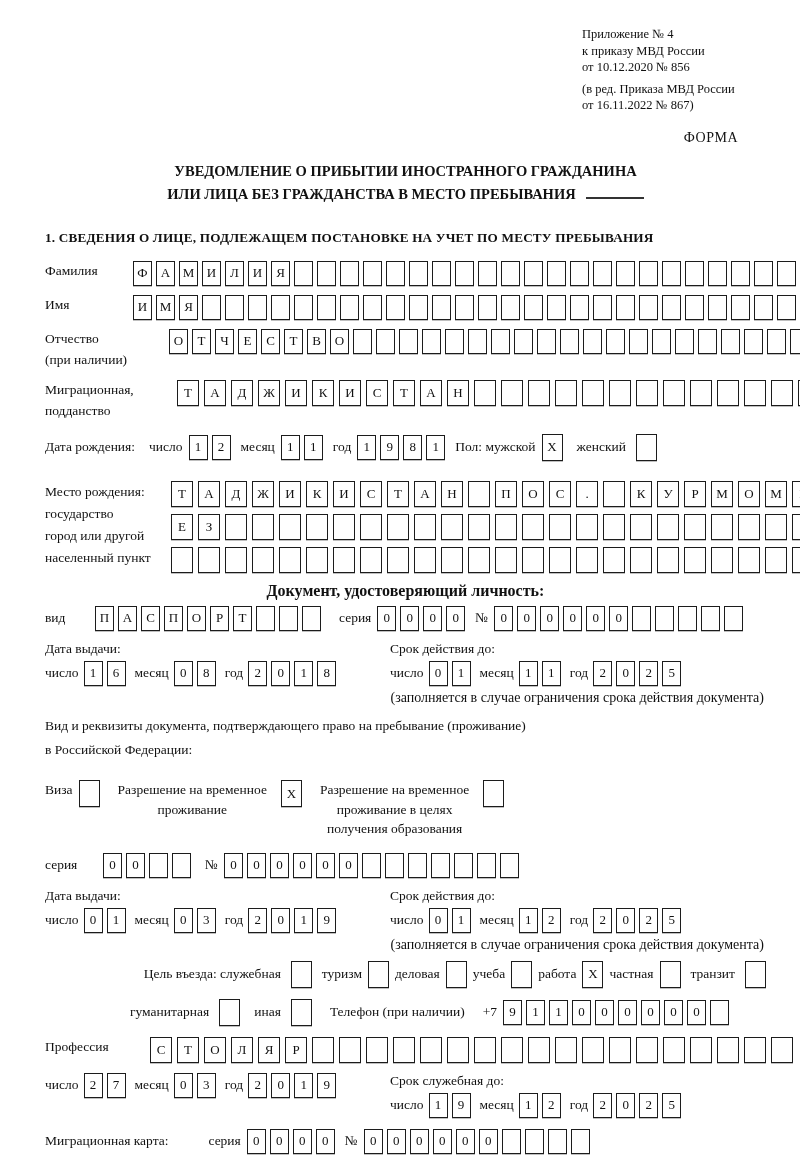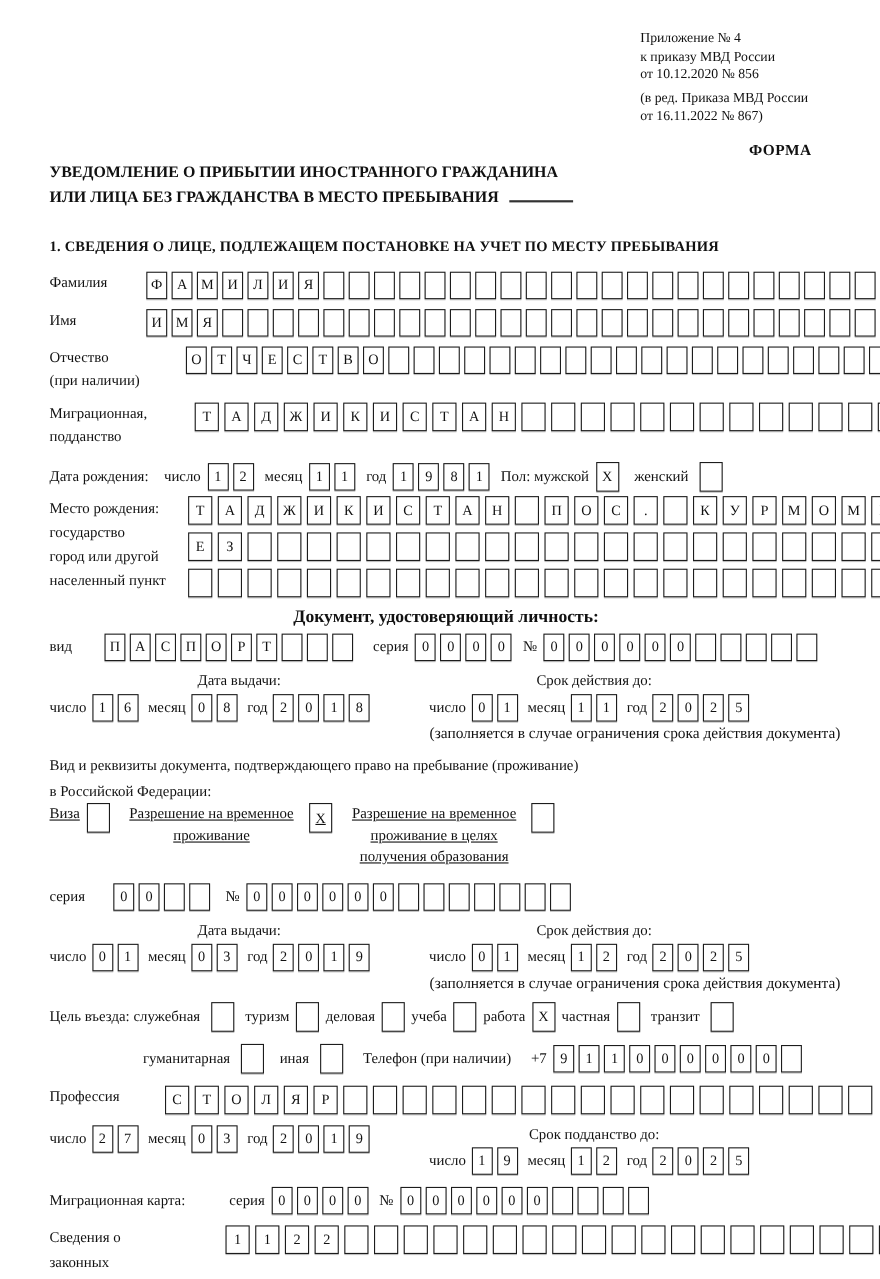--- a/index.html
+++ b/index.html
@@ -5,49 +5,49 @@
   html,body{margin:0;padding:0;background:#fff;}
   body{
     width:800px;min-height:1163px;
     font-family:"Liberation Serif","DejaVu Serif",serif;
     color:#111;font-size:13.5px;
     box-sizing:border-box;
     padding:26px 34px 20px 45px;
   }
   .hdr-block{margin-left:537px;font-size:12.5px;line-height:1.32;}
   .hdr-block .p2{margin-top:5px;}
-  .forma{font-weight:bold;text-align:right;margin:16px 28px 0 0;font-size:14px;letter-spacing:.5px;}
-  .title{text-align:left;font-weight:bold;font-size:14.5px;line-height:1.6;}
+  .forma{font-weight:normal;text-align:right;margin:16px 28px 0 0;font-size:14px;letter-spacing:.5px;}
+  .title{margin-top:14px;text-align:center;font-weight:bold;font-size:14.5px;line-height:1.6;}
   .title .uline{display:inline-block;width:58px;border-bottom:2px solid #333;margin-left:10px;vertical-align:baseline;}
   .sec-h{margin-top:24px;font-weight:bold;font-size:13.2px;letter-spacing:.2px;}
   .row{display:flex;align-items:flex-start;margin-top:9px;}
   .lblcol{flex:0 0 auto;line-height:1.55;}
   .cells{display:inline-flex;gap:4px;flex-wrap:nowrap;}
   .cells.lg{gap:5px;}
   .cell{
     display:inline-flex;align-items:center;justify-content:center;
     width:17px;height:23px;border:1.6px solid #1c1c1c;
     font-size:13px;flex:0 0 auto;background:#fff;
     box-shadow:0 1px 0 rgba(0,0,0,.25);
   }
   .lg .cell,.cell.lg{width:20px;height:24px;}
   .cell.chk{width:19px;height:25px;}
   .inline-row{display:flex;align-items:center;flex-wrap:nowrap;margin-top:9px;}
   .gap6{margin-left:6px;} .gap10{margin-left:10px;} .gap14{margin-left:14px;} .gap18{margin-left:18px;}
   .stackrows .cells{margin-bottom:7px;}
   .center-b{font-weight:bold;text-align:center;margin-top:10px;font-size:16px;}
   .dates-pair{display:flex;margin-top:10px;}
   .dates-col{display:flex;flex-direction:column;}
-  .dates-col .caption{text-align:center;margin-bottom:4px;}
+  .dates-col .caption{margin-bottom:4px;}
   .dgroup{display:flex;align-items:center;}
   .dgroup .lbl{margin-right:5px;}
   .dgroup .cells{margin-right:9px;}
   .note-r{text-align:right;font-size:14px;margin-top:4px;margin-right:2px;}
   .plain{margin-top:10px;line-height:1.5;}
-  .chkgrp{display:flex;align-items:flex-start;margin-top:0;text-decoration:underline;}
+  .chkgrp{display:flex;align-items:flex-start;margin-top:20px;}
   .chkitem{display:flex;align-items:flex-start;}
   .chkitem .txt{line-height:1.45;}
   .chkitem .txt.c{text-align:center;}
   .nowrap{white-space:nowrap;}
 </style>
 </head>
 <body>
 
 <div class="hdr-block">
   <div>Приложение № 4</div>
@@ -221,21 +221,21 @@
       <span class="cell">9</span>
       <span class="cell">8</span>
       <span class="cell">1</span>
     </span>
   <span class="gap10">Пол: мужской</span>
   <span class="cell chk gap6">X</span>
   <span class="gap14">женский</span>
   <span class="cell chk gap10"></span>
 </div>
 
-<div class="row" style="margin-top:4px;">
+<div class="row" style="margin-top:20px;">
   <div class="lblcol" style="width:126px;line-height:1.65;">
     <div>Место рождения:</div>
     <div>государство</div>
     <div>город или другой</div>
     <div>населенный пункт</div>
   </div>
   <div class="stackrows">
     <div class="cells lg">
         <span class="cell">Т</span>
         <span class="cell">А</span>
@@ -496,21 +496,21 @@
           <span class="cell">2</span>
           <span class="cell">0</span>
           <span class="cell">2</span>
           <span class="cell">5</span>
         </span>
     </div>
   </div>
 </div>
 <div class="note-r">(заполняется в случае ограничения срока действия документа)</div>
 
-<div class="inline-row" style="margin-top:8px;">
+<div class="inline-row" style="margin-top:8px;justify-content:flex-end;">
   <span>Цель въезда: служебная</span>
   <span class="cell chk gap10"></span>
   <span class="gap10">туризм</span>
   <span class="cell chk gap6"></span>
   <span class="gap6">деловая</span>
   <span class="cell chk gap6"></span>
   <span class="gap6">учеба</span>
   <span class="cell chk gap6"></span>
   <span class="gap6">работа</span>
   <span class="cell chk gap6">X</span>
@@ -587,21 +587,21 @@
       <span class="lbl">год</span>
       <span class="cells">
           <span class="cell">2</span>
           <span class="cell">0</span>
           <span class="cell">1</span>
           <span class="cell">9</span>
         </span>
     </div>
   </div>
   <div class="dates-col">
-    <div class="caption">Срок подданство до:</div>
+    <div class="caption">Срок служебная до:</div>
     <div class="dgroup">
       <span class="lbl">число</span>
       <span class="cells">
           <span class="cell">1</span>
           <span class="cell">9</span>
         </span>
       <span class="lbl">месяц</span>
       <span class="cells">
           <span class="cell">1</span>
           <span class="cell">2</span>

